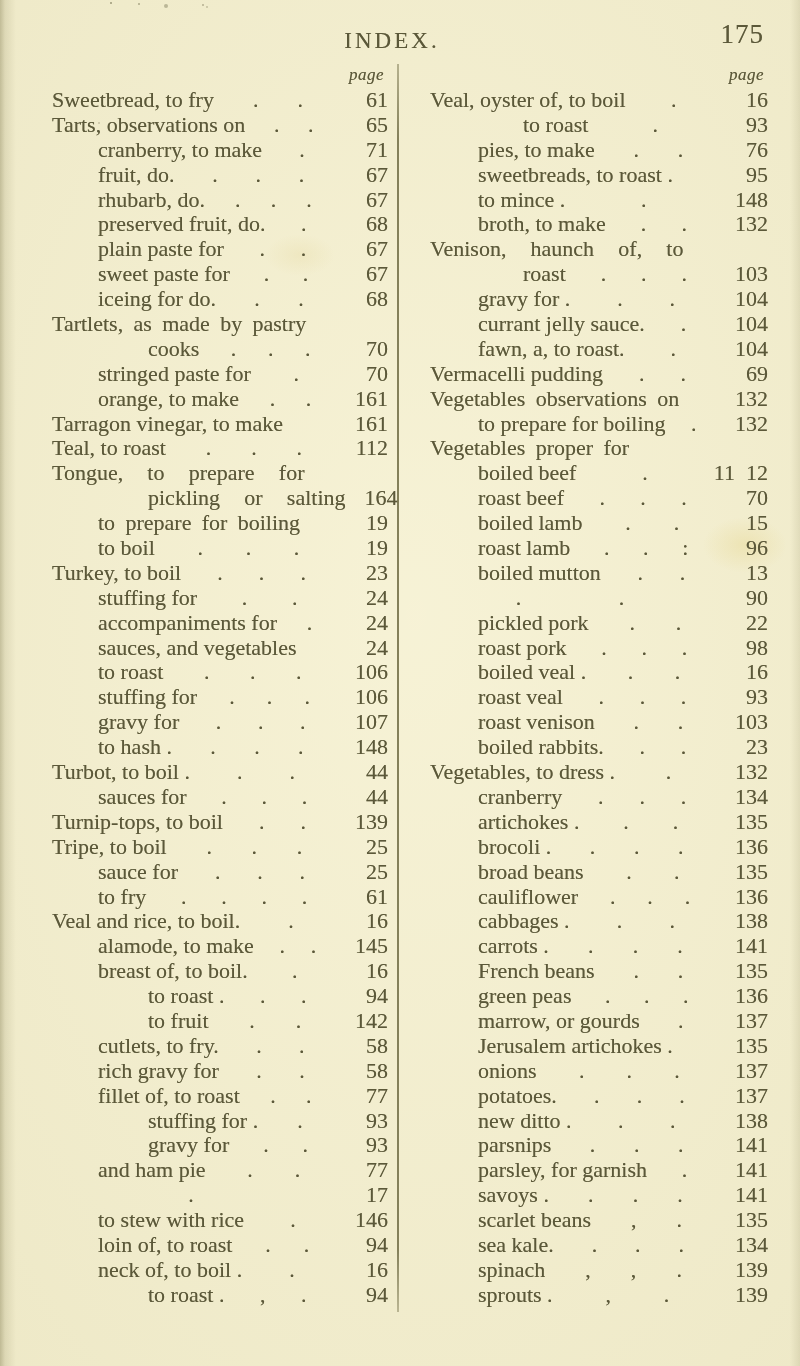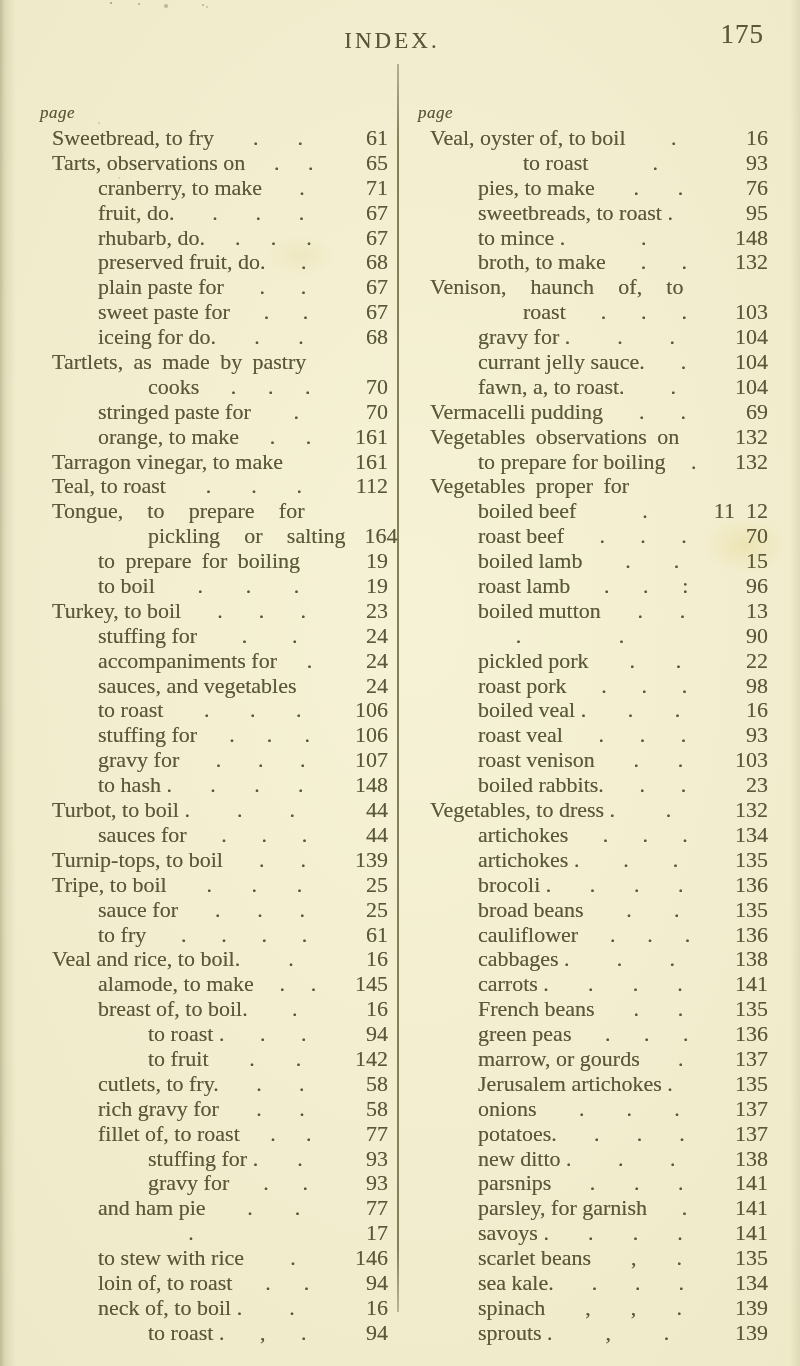--- a/index.html
+++ b/index.html
@@ -45,24 +45,23 @@
     position:absolute;left:397px;top:64px;width:2px;height:1248px;
     background:linear-gradient(180deg, rgba(132,128,90,.55), var(--rule) 6%, var(--rule) 95%, rgba(132,128,90,.5));
   }
   .col{
     position:absolute;top:62px;width:350px;
     font-size:22px;
   }
   .col-left{left:40px;padding-right:2px;box-sizing:border-box;}
   .col-right{left:418px;}
   .colhead{
-    height:26px;line-height:26px;
+    height:26px;line-height:26px;text-align:right;
     font-style:italic;font-size:17px;letter-spacing:.5px;
     padding-right:4px;
-    margin-top:38px;
   }
   .row{
     display:flex;align-items:baseline;
     height:24.9px;line-height:24.9px;
     white-space:nowrap;
   }
   .lbl{flex:0 0 auto;}
   .ind0{padding-left:12px;}
   .ind1{padding-left:58px;}
   .ind2{padding-left:108px;}
@@ -673,21 +672,21 @@
       <span class="pg">23</span>
     </div>
     <div class="row">
       <span class="lbl ind0">Vegetables, to dress .</span>
       <span class="leader">
         <span class="dot">.</span>
       </span>
       <span class="pg">132</span>
     </div>
     <div class="row">
-      <span class="lbl ind1">artichokes</span>
+      <span class="lbl ind1">cranberry</span>
       <span class="leader">
         <span class="dot">.</span>
         <span class="dot">.</span>
         <span class="dot">.</span>
       </span>
       <span class="pg">134</span>
     </div>
     <div class="row">
       <span class="lbl ind1">artichokes .</span>
       <span class="leader">

